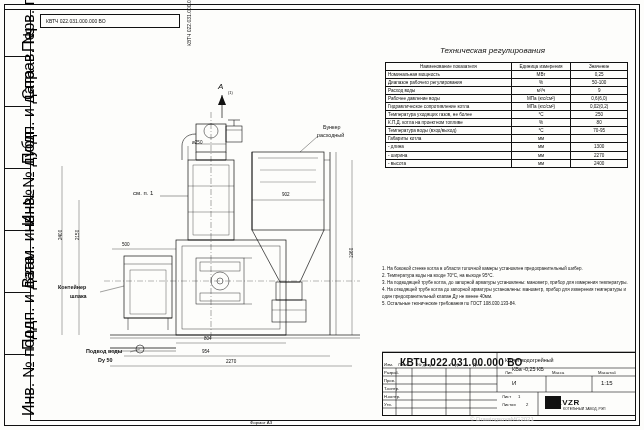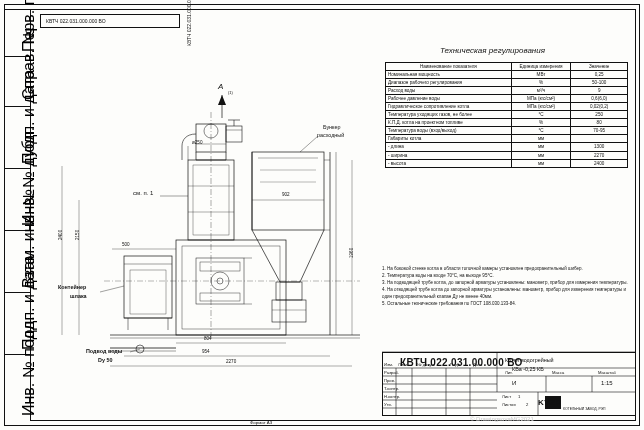--- a/index.html
+++ b/index.html
@@ -293,18 +293,18 @@
   <div class="abs smallcell" style="left:598px;top:370px;">Масштаб</div>
   <div class="abs" style="left:512px;top:380px;font-size:6px;color:#111;">И</div>
   <div class="abs" style="left:601px;top:380px;font-size:6px;color:#111;">1:15</div>
 
   <div class="abs smallcell" style="left:502px;top:394px;">Лист</div>
   <div class="abs smallcell" style="left:518px;top:394px;">1</div>
   <div class="abs smallcell" style="left:502px;top:402px;">Листов</div>
   <div class="abs smallcell" style="left:526px;top:402px;">2</div>
 
   <div class="abs" style="left:545px;top:396px;width:16px;height:13px;background:#111;"></div>
-  <div class="abs" style="left:538px;top:398px;font-size:8px;font-weight:bold;color:#111;letter-spacing:0.5px;">KVZR</div>
+  <div class="abs" style="left:556px;top:398px;font-size:8px;font-weight:bold;color:#111;letter-spacing:0.5px;">KVZR</div>
   <div class="abs" style="left:563px;top:407px;font-size:3.4px;color:#111;white-space:nowrap;">КОТЕЛЬНЫЙ ЗАВОД, РЭП</div>
 
   <div class="abs footnote">Формат А3</div>
   <div class="abs wm">© DrawingsovaMG2021</div>
 </div>
 
 </body></html>

